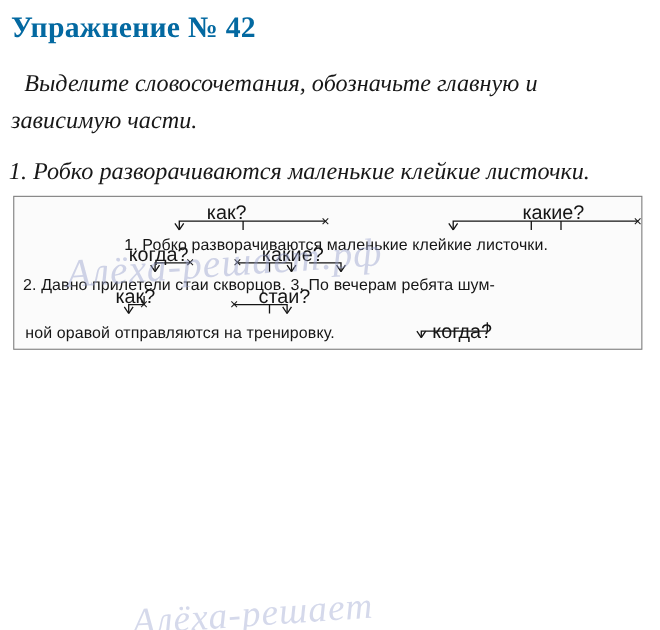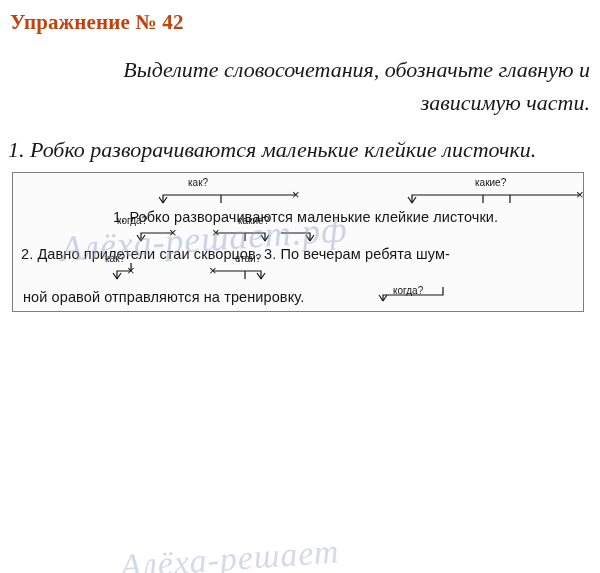--- a/index.html
+++ b/index.html
@@ -18,33 +18,32 @@
   .page {
     position: relative;
     width: 600px;
     height: 573px;
     box-sizing: border-box;
     padding: 6px 10px 0 8px;
   }
   .title {
     font-family: "Liberation Serif", serif;
     font-weight: bold;
-    font-size: 21px;
+    font-size: 27px;
     letter-spacing: 0.2px;
     margin: 4px 0 18px 2px;
-    color: #c2410c;
+    color: #0369a1;
   }
   .task-intro {
     font-family: "Liberation Serif", serif;
     font-style: italic;
     font-size: 22px;
     line-height: 33px;
     margin: 0 0 14px 2px;
     color: #181818;
-    text-align: right;
   }
   .task-intro .indent {
     display: inline-block;
     width: 12px;
   }
   .sentences {
     font-family: "Liberation Serif", serif;
     font-style: italic;
     font-size: 22px;
     line-height: 33px;
@@ -107,21 +106,21 @@
     position: absolute;
     font-family: "Liberation Sans", sans-serif;
     font-size: 14.5px;
     color: #151515;
     white-space: nowrap;
     letter-spacing: 0.1px;
   }
   .scheme .q-label {
     position: absolute;
     font-family: "Liberation Sans", sans-serif;
-    font-size: 10px;
+    font-size: 18px;
     color: #151515;
     white-space: nowrap;
   }
   .scheme .xmark {
     position: absolute;
     font-family: "Liberation Sans", sans-serif;
     font-size: 13px;
     color: #151515;
   }
   .l1 { left: 100px; top: 36px; }

